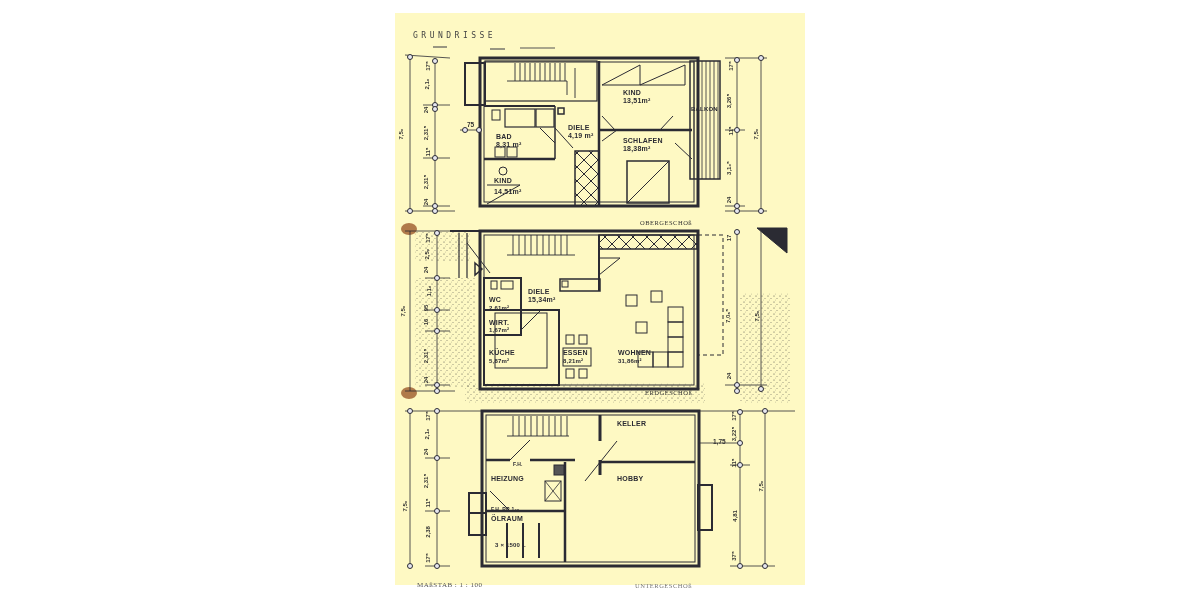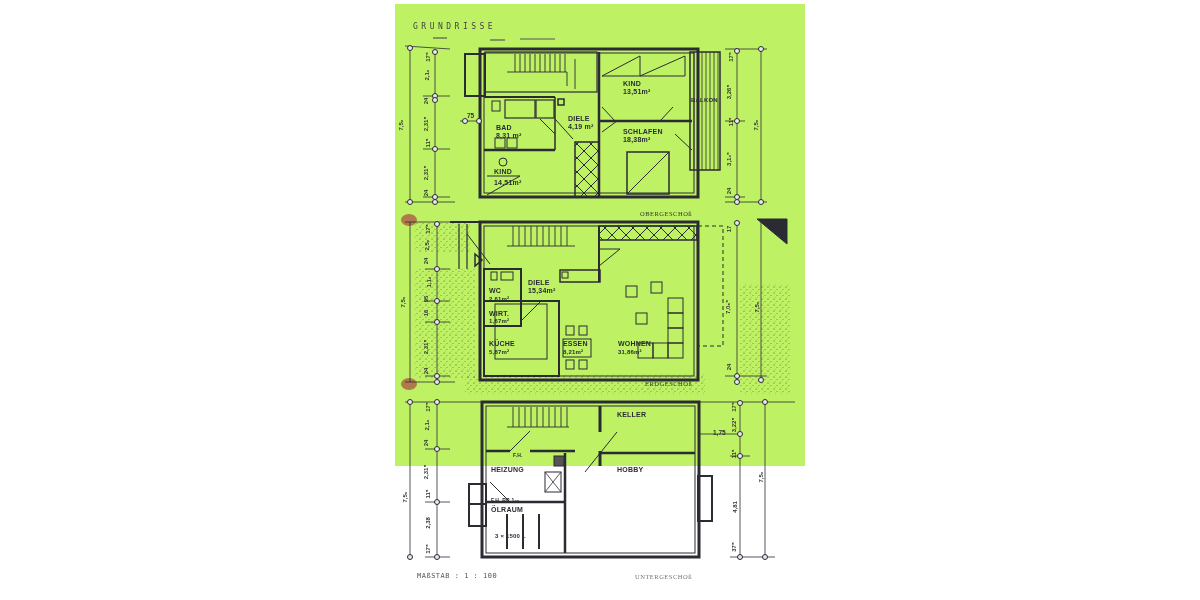--- a/index.html
+++ b/index.html
@@ -1,17 +1,17 @@
 <!DOCTYPE html>
 <html><head>
 <meta charset="utf-8">
 <style>
   html, body { margin:0; padding:0; background:#ffffff; }
   body { width:1200px; height:600px; position:relative; overflow:hidden; font-family:"DejaVu Sans Mono", monospace; }
-  #sheet { position:absolute; left:395px; top:4px; width:410px; height:462px; background:#bef264; }
+  #sheet { position:absolute; left:395px; top:13px; width:410px; height:572px; background:#fef9c3; }
   .lbl { position:absolute; color:#2b2b33; font-family:"Liberation Sans Narrow","Liberation Sans", sans-serif; font-weight:bold; font-size:7px; line-height:8px; white-space:nowrap; letter-spacing:0.2px; }
   .area { font-weight:bold; }
   .title { position:absolute; font-family:"DejaVu Sans Mono", monospace; font-size:8px; letter-spacing:3.5px; color:#444; }
   .flabel { position:absolute; font-family:"Liberation Serif", serif; font-size:6.5px; color:#333; letter-spacing:0.5px; }
   .dim { position:absolute; font-family:"Liberation Sans", sans-serif; font-size:6px; color:#333; transform:rotate(-90deg); transform-origin:center; white-space:nowrap; font-weight:bold; }
   .dimh { position:absolute; font-family:"Liberation Sans", sans-serif; font-size:6.5px; color:#333; white-space:nowrap; font-weight:bold; }
   .footer { position:absolute; font-family:"DejaVu Sans Mono", monospace; font-size:7px; color:#555; letter-spacing:0.5px; }
   svg { position:absolute; left:0; top:0; }
 </style>
 </head>
@@ -394,15 +394,15 @@
   <div class="dim" style="left:28px; top:487px;">11⁵</div>
   <div class="dim" style="left:27px; top:516px;">2,38</div>
   <div class="dim" style="left:28px; top:542px;">17⁵</div>
   <div class="dim" style="left:334px; top:400px;">17⁵</div>
   <div class="dim" style="left:332px; top:418px;">3,22⁵</div>
   <div class="dim" style="left:334px; top:447px;">11⁵</div>
   <div class="dim" style="left:334px; top:500px;">4,81</div>
   <div class="dim" style="left:334px; top:540px;">37⁵</div>
   <div class="dim" style="left:360px; top:470px;">7,5₀</div>
 
-  <div class="footer" style="left:22px; top:568px;">MAßSTAB : 1 : 100</div>
+  <div class="footer" style="left:22px; top:568px;font-family:Liberation Serif, serif;">MAßSTAB : 1 : 100</div>
   <div class="flabel" style="left:240px; top:569px; color:#777;">UNTERGESCHOß</div>
 </div>
 
 </body></html>

